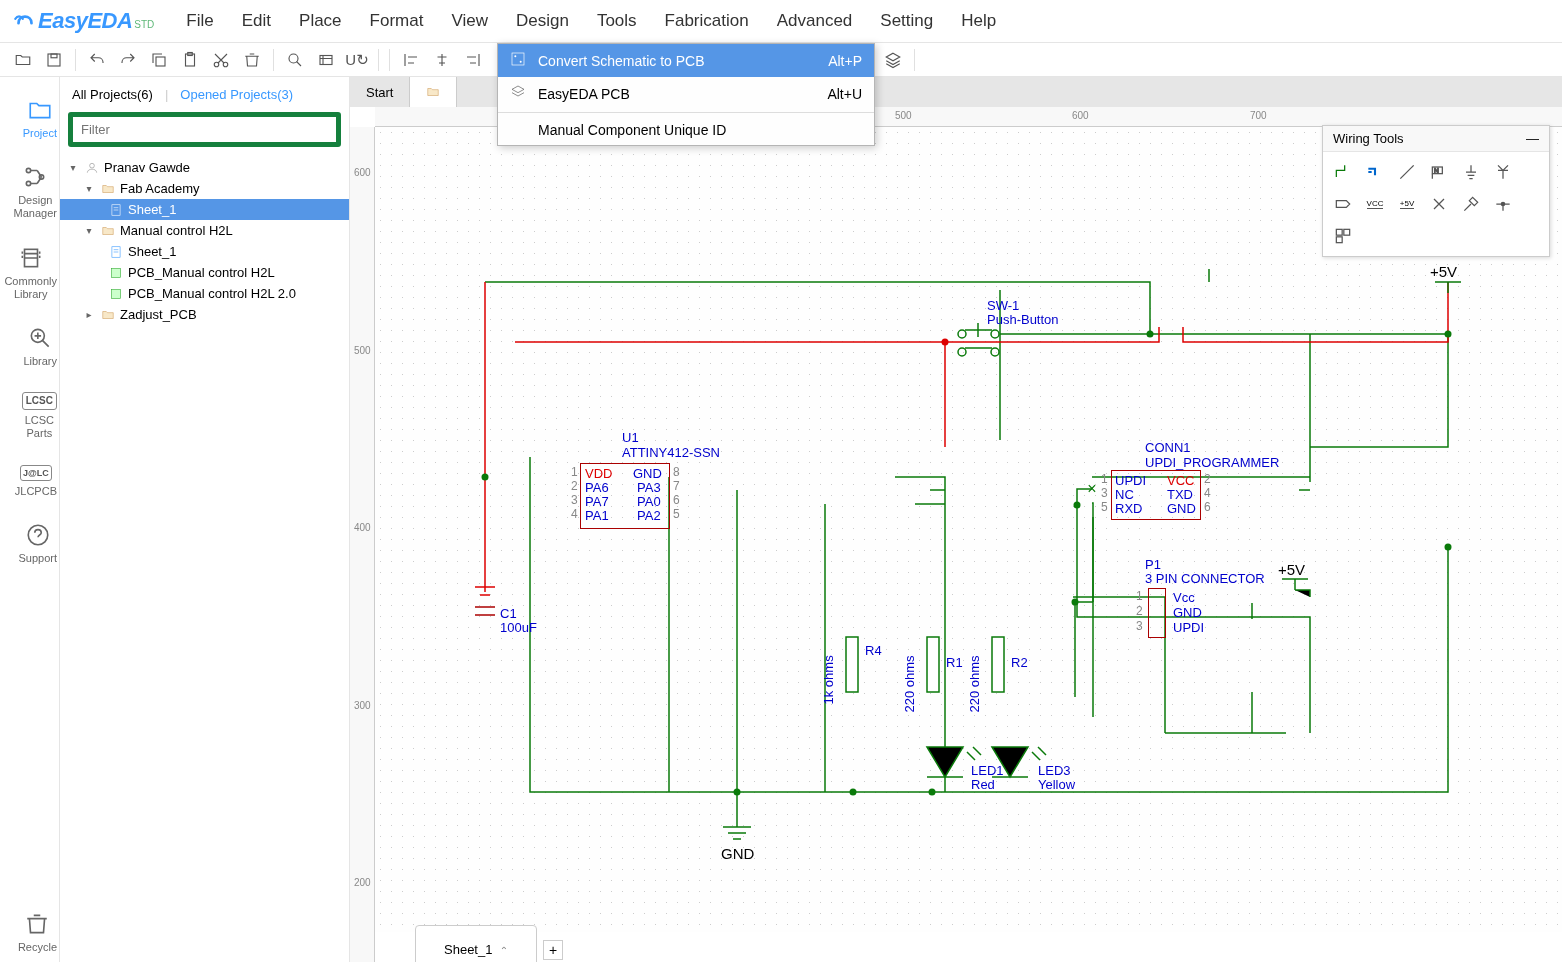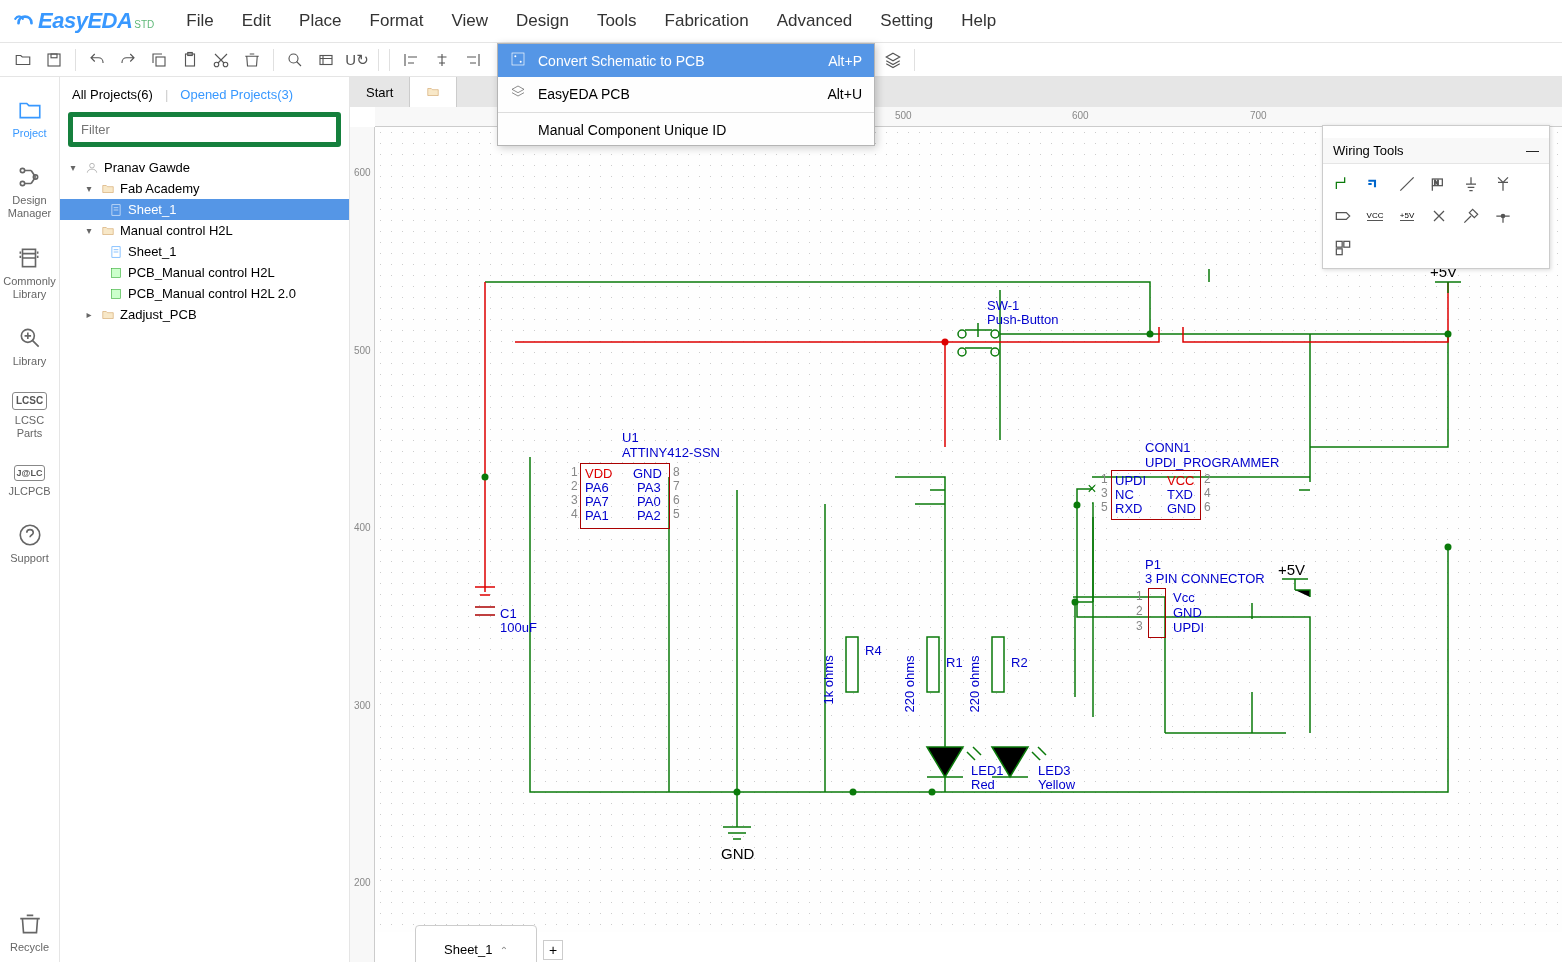--- a/index.html
+++ b/index.html
@@ -7,21 +7,21 @@
 .menubar { height:43px; display:flex; align-items:center; padding:0 12px; border-bottom:1px solid #e5e5e5; }
 .logo { display:flex; align-items:center; margin-right:18px; }
 .logo-text { font-size:22px; font-weight:bold; color:#3898ff; font-style:italic; letter-spacing:-0.5px; }
 .logo-std { font-size:10px; color:#5fb878; margin-left:2px; margin-top:6px; }
 .menu-item { padding:6px 14px; cursor:pointer; color:#333; font-size:17px; }
 .toolbar { height:34px; display:flex; align-items:center; padding:0 12px; border-bottom:1px solid #e5e5e5; gap:4px; }
 .tool-group { display:flex; align-items:center; gap:9px; padding-right:10px; margin-right:6px; border-right:1px solid #e0e0e0; }
 .tool-btn { width:22px; height:22px; display:flex; align-items:center; justify-content:center; cursor:pointer; color:#555; }
 .tool-btn svg { width:18px; height:18px; stroke:#555; fill:none; stroke-width:1.5; }
 .main { display:flex; height:calc(100% - 77px); }
-.sidebar-left { width:60px; border-right:1px solid #e5e5e5; display:flex; flex-direction:column; align-items:center; padding-top:12px; gap:8px; }
+.sidebar-left { width:60px; border-right:1px solid #e5e5e5; display:flex; flex-direction:column; align-items:flex-end; padding-top:12px; gap:8px; }
 .side-btn { display:flex; flex-direction:column; align-items:center; gap:4px; padding:8px 2px; cursor:pointer; color:#666; font-size:11px; text-align:center; line-height:1.2; }
 .side-btn.active { color:#3898ff; }
 .side-btn svg { width:26px; height:26px; }
 .project-panel { width:290px; border-right:1px solid #e5e5e5; display:flex; flex-direction:column; }
 .proj-tabs { display:flex; padding:6px 10px 0; font-size:13px; align-items:center; }
 .proj-tab { padding:4px 2px; cursor:pointer; }
 .proj-tab.active { color:#3898ff; }
 .proj-sep { color:#ccc; margin:0 10px; }
 .filter-box { margin:6px 8px; }
 .filter-box input { width:100%; padding:5px 8px; border:5px solid #15803d; border-radius:3px; font-size:13px; }
@@ -39,21 +39,21 @@
 .ruler-v { position:absolute; top:50px; left:0; width:25px; bottom:0; background:#f8f8f8; border-right:1px solid #ccc; font-size:10px; color:#888; }
 .ruler-v span { position:absolute; left:4px; transform:rotate(0deg); }
 .schematic { position:absolute; top:50px; left:25px; right:0; bottom:30px; background:#fefefe; background-image:radial-gradient(circle,#ccc 0.5px,transparent 0.5px); background-size:11px 11px; }
 .dropdown { position:absolute; left:497px; top:43px; width:378px; background:#fefefe; border:1px solid #b5b5b5; box-shadow:2px 2px 8px rgba(0,0,0,0.2); z-index:100; }
 .dd-item { display:flex; align-items:center; padding:7px 12px; cursor:pointer; font-size:14px; }
 .dd-item.hl { background:#5596e6; color:#fff; }
 .dd-item .dd-icon { width:20px; margin-right:8px; }
 .dd-item .shortcut { margin-left:auto; }
 .dd-sep { border-top:1px solid #ddd; margin:2px 0; }
 .wiring-panel { position:absolute; right:12px; top:125px; width:228px; background:#fff; border:1px solid #ccc; box-shadow:1px 1px 4px rgba(0,0,0,0.15); z-index:50; }
-.wp-title { padding:5px 10px; font-size:13px; background:#f8f8f8; display:flex; justify-content:space-between; border-bottom:1px solid #e5e5e5;margin-top:12px; }
+.wp-title { padding:5px 10px; font-size:13px; background:#f8f8f8; display:flex; justify-content:space-between; border-bottom:1px solid #e5e5e5; }
 .wp-body { display:flex; flex-wrap:wrap; padding:6px; gap:4px; }
 .wp-btn { width:28px; height:28px; display:flex; align-items:center; justify-content:center; cursor:pointer; }
 .sheet-tabs { position:absolute; bottom:0; left:25px; height:25px; display:flex; align-items:center; gap:6px; padding:0 40px; }
 .sheet-tab { padding:16px 28px; border:1px solid #ccc; background:#fff; font-size:13px; cursor:pointer; border-radius:4px 4px 0 0; }
 .sheet-add { width:20px; height:20px; border:1px solid #ccc; display:flex; align-items:center; justify-content:center; cursor:pointer; }
 
 .sch-box { position:absolute; border:1.5px solid #a00; }
 .sch-label { position:absolute; font-size:13px; color:#0000cd; white-space:nowrap; font-family:Arial; }
 .sch-pin { position:absolute; font-size:12px; color:#888; }
 .wire-g { position:absolute; pointer-events:none; }

